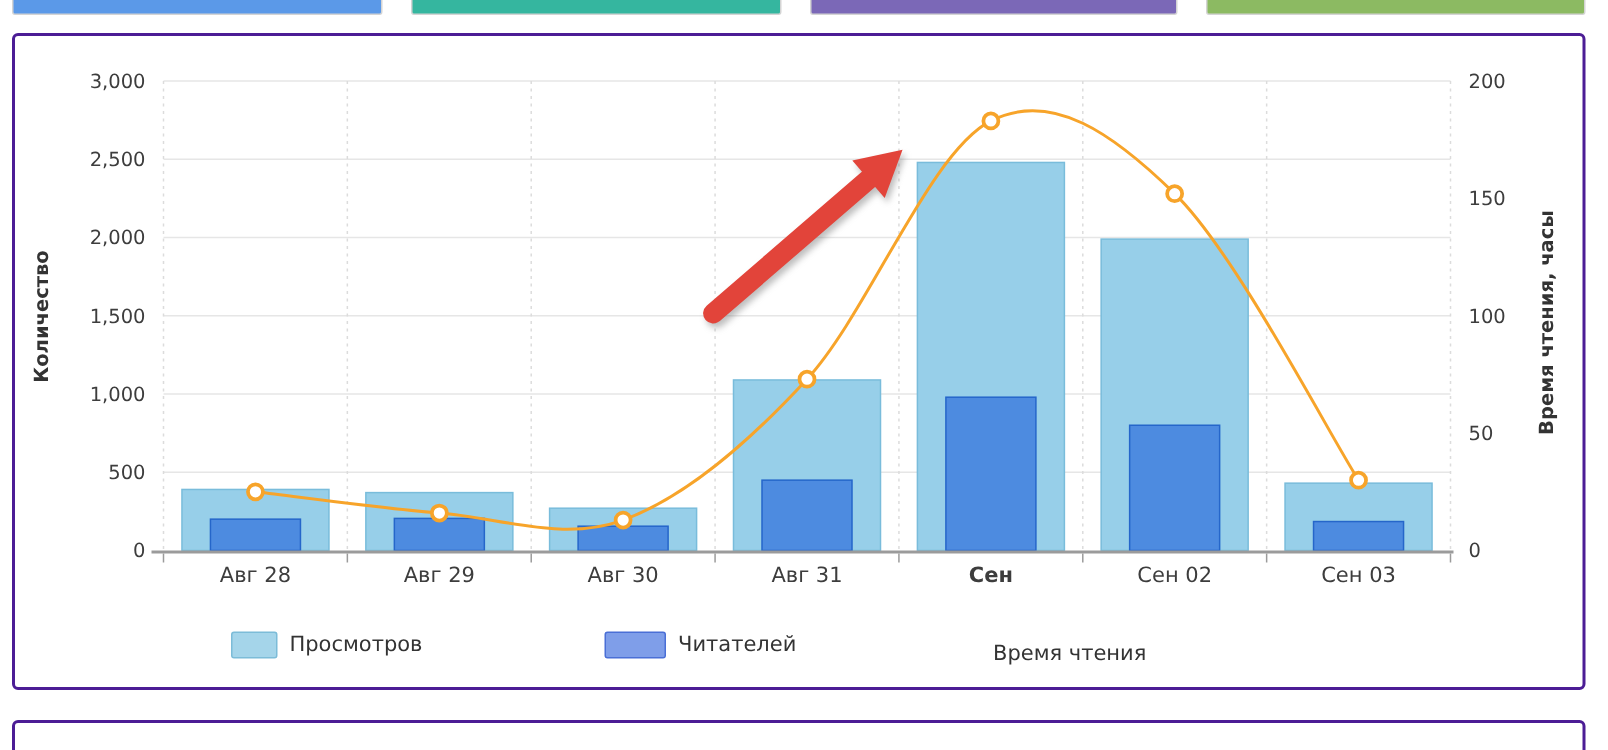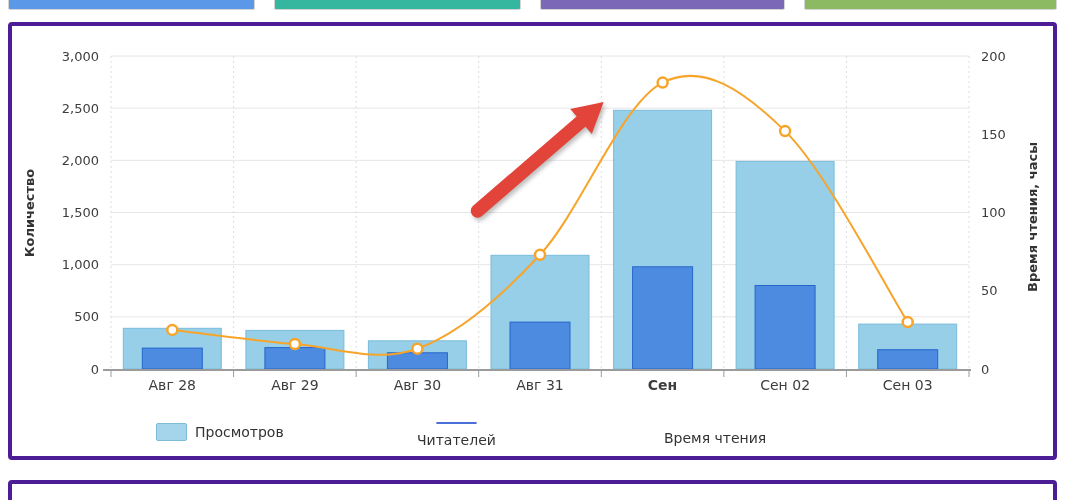--- a/index.html
+++ b/index.html
@@ -1,20 +1,20 @@
 <!DOCTYPE html>
 <html><head>
 <meta charset="utf-8">
 <style>
   html,body{margin:0;padding:0;background:#ffffff;}
   #screen{position:relative;width:1072px;height:500px;overflow:hidden;background:#ffffff;
           font-family:"DejaVu Sans","Liberation Sans",sans-serif;}
   .card{position:absolute;top:-2px;height:12px;box-sizing:border-box;
         border:1px solid #d4d4d4;border-radius:0 0 2px 2px;}
-  .panel{position:absolute;background:#ffffff;border:4px solid #4c1d95;border-radius:4px;box-sizing:border-box;}
+  .panel{position:absolute;background:#ffffff;border:2px solid #4c1d95;border-radius:4px;box-sizing:border-box;}
   #chartPanel{left:8px;top:22px;width:1049px;height:438px;}
   #bottomPanel{left:8px;top:480px;width:1049px;height:40px;}
   #chartSvg{position:absolute;left:0;top:0;}
   .legend-item{position:absolute;top:396px;height:20px;display:flex;align-items:center;gap:8px;cursor:pointer;}
   .swatch{display:inline-block;height:18px;border:1px solid;border-radius:2px;box-sizing:border-box;}
   .swatch.w1{width:31px;}
   .swatch.w2{width:41px;}
   .legend-label{font-size:14px;color:#333333;white-space:nowrap;}
   
   .tick{font-size:13px;fill:#3d3d3d;}
@@ -123,21 +123,21 @@
           <line x1="465.5" y1="184.9" x2="573.6" y2="91.6" stroke="#e2443a" stroke-width="13.5" stroke-linecap="round"></line>
           <polygon points="579.8,108.0 591.7,75.9 558.2,83.0" fill="#e2443a"></polygon>
         </g>
       </svg>
 
     <div class="legend-item" style="left:144px;align-items:center;">
       <span class="swatch w1" id="swViews" style="background: rgb(165, 213, 234); border-color: rgb(124, 188, 216);"></span>
       <span class="legend-label">Просмотров</span>
     </div>
 
-    <div class="legend-item" style="left:405px;flex-direction:column;">
+    <div class="legend-item" style="left:393px;">
       <span class="swatch w2" id="swReaders" style="background: rgb(127, 158, 233); border-color: rgb(74, 111, 214);"></span>
       <span class="legend-label">Читателей</span>
     </div>
 
     <div class="legend-item" style="left:652px;flex-direction:column;">
       <svg id="legendMarkerIcon" width="42" height="14" viewBox="0 0 42 14">
         <line x1="0" y1="7" x2="42" y2="7" stroke="#f7a42a" stroke-width="2"></line>
         <circle cx="21" cy="7" r="4.8" fill="#ffffff" stroke="#f7a42a" stroke-width="2.5"></circle>
       </svg>
       <span class="legend-label">Время чтения</span>

